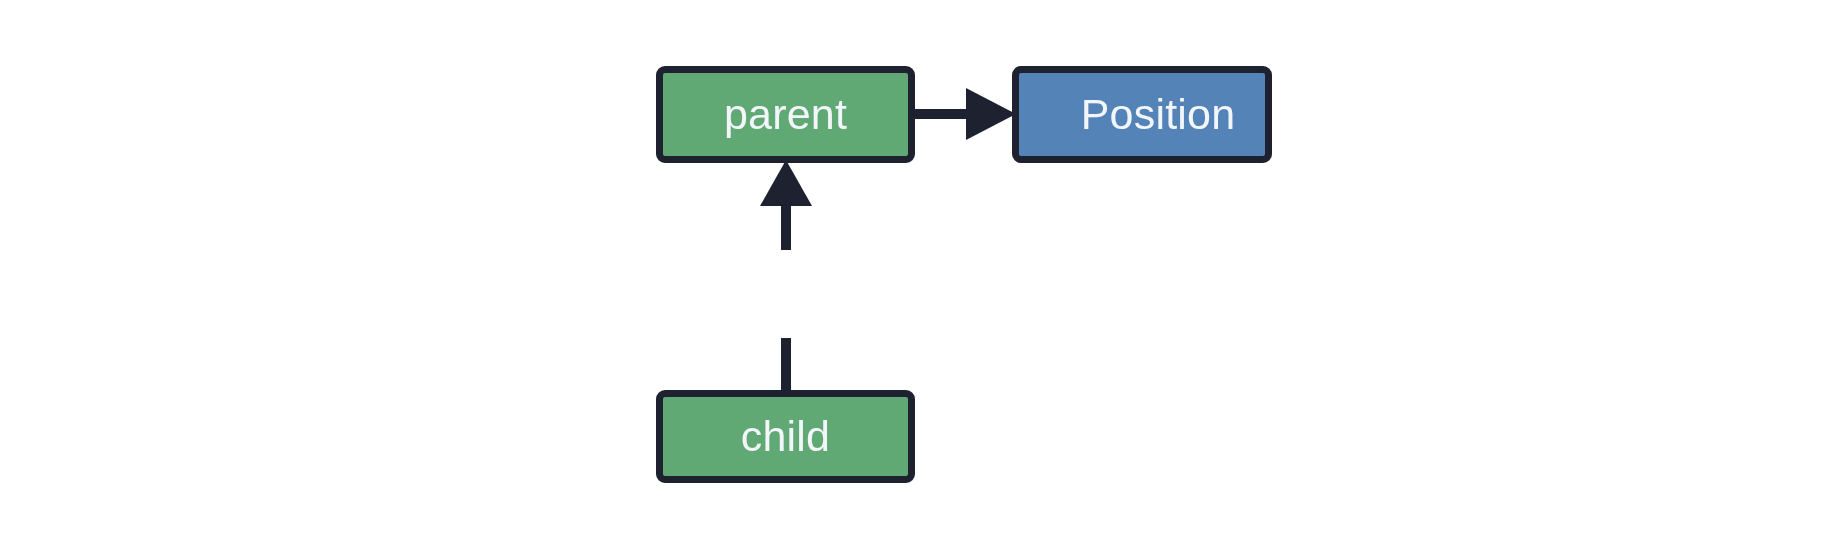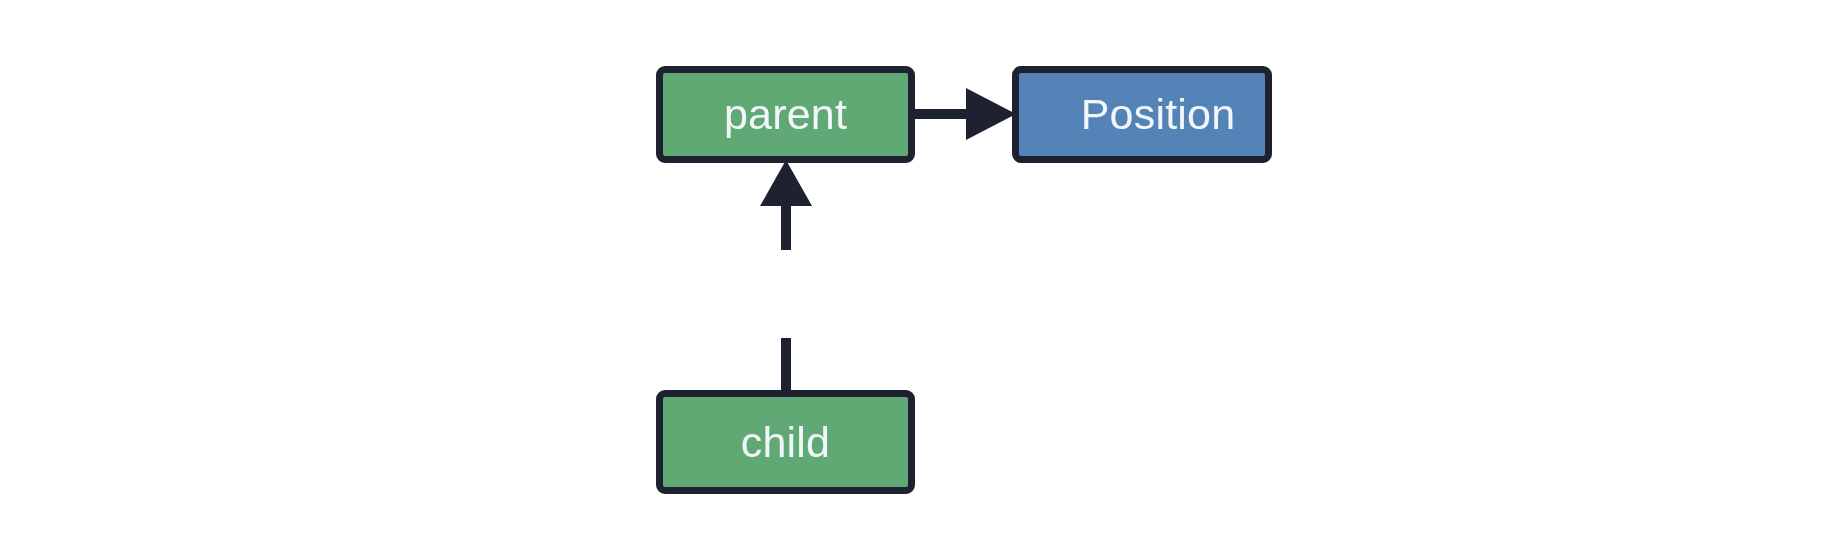--- a/index.html
+++ b/index.html
@@ -44,21 +44,21 @@
     letter-spacing: 0.2px;
     white-space: nowrap;
     -webkit-font-smoothing: antialiased;
   }
   .node-entity { background: #60a974; }
   .node-relation { background: #5483b8; }
 
   #node-parent   { left: 656px; top: 66px;  width: 259px; height: 97px; }
   #node-position { left: 1012px; top: 66px; width: 260px; height: 97px; padding-left: 32px; }
   #node-childof  { left: 656px; top: 245px; width: 259px; height: 95px; }
-  #node-child    { left: 656px; top: 390px; width: 259px; height: 104px; }
+  #node-child    { left: 656px; top: 390px; width: 259px; height: 93px; }
 </style>
 </head>
 <body>
 
 <div id="diagram-canvas">
 
   <svg id="diagram-svg" viewBox="0 0 1830 548" xmlns="http://www.w3.org/2000/svg" aria-hidden="true">
 
     <g>
       <rect x="781" y="338" width="10" height="56" fill="#1e2230"></rect>

